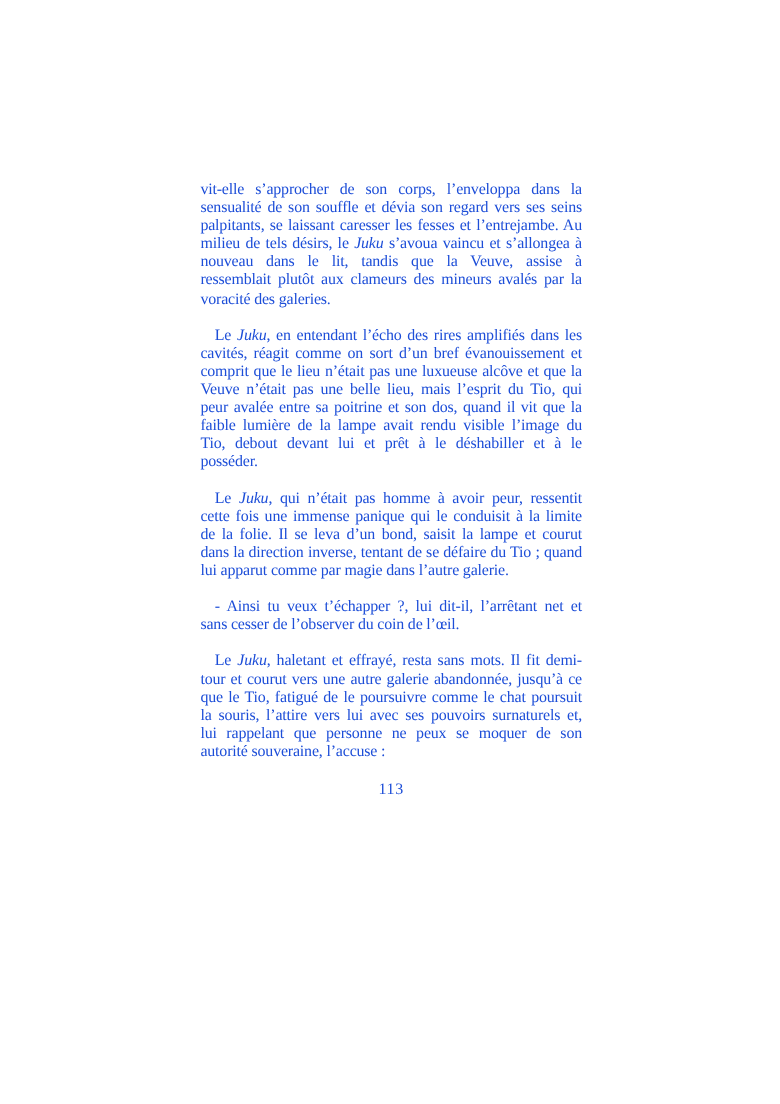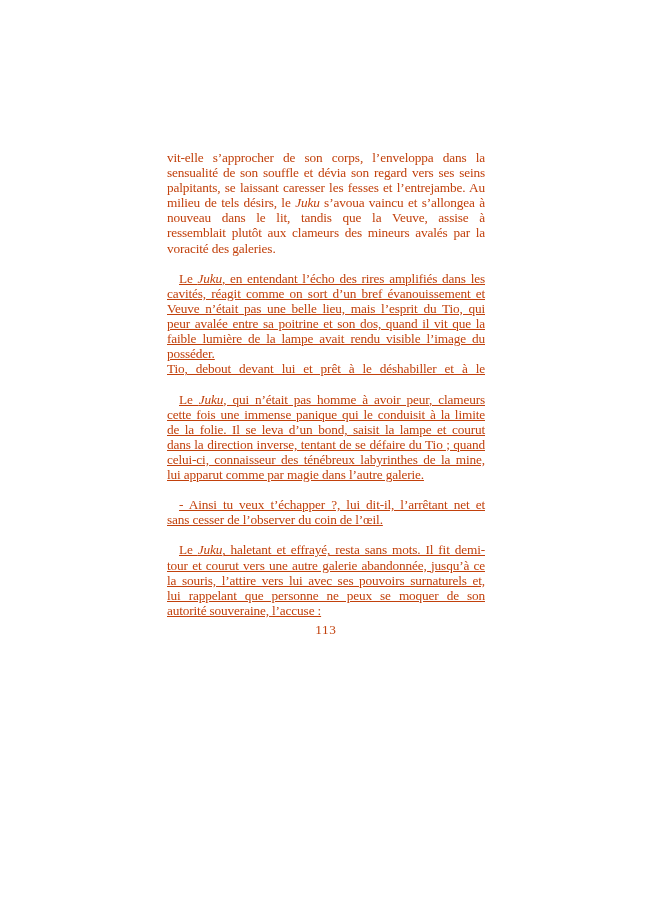--- a/index.html
+++ b/index.html
@@ -7,44 +7,44 @@
     padding: 0;
     background: #ffffff;
   }
   .page {
     position: relative;
     width: 650px;
     height: 920px;
     background: #ffffff;
     overflow: hidden;
     font-family: "Liberation Serif", "DejaVu Serif", serif;
-    color: #c2410c;
+    color: #1d4ed8;
   }
   .text-block {
     position: absolute;
     left: 167px;
     top: 150px;
     width: 318px;
     font-size: 13.3px;
     line-height: 15.1px;
     letter-spacing: -0.15px;
   }
   .para { margin: 0; }
-  .para + .para { margin-top: 15.1px; text-decoration: underline; }
+  .para + .para { margin-top: 15.1px; }
   .line {
     height: 15.1px;
     text-align: justify;
     text-align-last: justify;
     white-space: normal;
   }
   .line.indent { padding-left: 12px; }
   .line.last { text-align-last: left; }
   .line em { font-style: italic; }
   .page-number {
-    margin-top: 4px;
+    margin-top: 17px;
     text-align: center;
     text-align-last: center;
     letter-spacing: 0.6px;
   }
 </style>
 </head>
 <body>
 
 <div class="page">
   <div class="text-block">
@@ -54,41 +54,42 @@
           <div class="line"><span>sensualité de son souffle et dévia son regard vers ses seins</span></div>
           <div class="line"><span>palpitants, se laissant caresser les fesses et l’entrejambe. Au</span></div>
           <div class="line"><span>milieu de tels désirs, le </span><em>Juku</em><span> s’avoua vaincu et s’allongea à</span></div>
           <div class="line"><span>nouveau dans le lit, tandis que la Veuve, assise à</span></div>
           <div class="line"><span>ressemblait plutôt aux clameurs des mineurs avalés par la</span></div>
           <div class="line last"><span>voracité des galeries.</span></div>
         </div>
         <div class="para">
           <div class="line indent"><span>Le </span><em>Juku</em><span>, en entendant l’écho des rires amplifiés dans les</span></div>
           <div class="line"><span>cavités, réagit comme on sort d’un bref évanouissement et</span></div>
+          <div class="line"><span>comprit que le lieu n’était pas une luxueuse alcôve et que la</span></div>
           <div class="line"><span>Veuve n’était pas une belle lieu, mais l’esprit du Tio, qui</span></div>
           <div class="line"><span>peur avalée entre sa poitrine et son dos, quand il vit que la</span></div>
           <div class="line"><span>faible lumière de la lampe avait rendu visible l’image du</span></div>
+          <div class="line"><span>Tio, debout devant lui et prêt à le déshabiller et à le</span></div>
           <div class="line last"><span>posséder.</span></div>
-          <div class="line"><span>Tio, debout devant lui et prêt à le déshabiller et à le</span></div>
         </div>
         <div class="para">
-          <div class="line indent"><span>Le </span><em>Juku</em><span>, qui n’était pas homme à avoir peur, clameurs</span></div>
+          <div class="line indent"><span>Le </span><em>Juku</em><span>, qui n’était pas homme à avoir peur, ressentit</span></div>
           <div class="line"><span>cette fois une immense panique qui le conduisit à la limite</span></div>
           <div class="line"><span>de la folie. Il se leva d’un bond, saisit la lampe et courut</span></div>
           <div class="line"><span>dans la direction inverse, tentant de se défaire du Tio ; quand</span></div>
-          <div class="line"><span>celui-ci, connaisseur des ténébreux labyrinthes de la mine,</span></div>
           <div class="line last"><span>lui apparut comme par magie dans l’autre galerie.</span></div>
         </div>
         <div class="para">
           <div class="line indent"><span>- Ainsi tu veux t’échapper ?, lui dit-il, l’arrêtant net et</span></div>
           <div class="line last"><span>sans cesser de l’observer du coin de l’œil.</span></div>
         </div>
         <div class="para">
           <div class="line indent"><span>Le </span><em>Juku</em><span>, haletant et effrayé, resta sans mots. Il fit demi-</span></div>
           <div class="line"><span>tour et courut vers une autre galerie abandonnée, jusqu’à ce</span></div>
+          <div class="line"><span>que le Tio, fatigué de le poursuivre comme le chat poursuit</span></div>
           <div class="line"><span>la souris, l’attire vers lui avec ses pouvoirs surnaturels et,</span></div>
           <div class="line"><span>lui rappelant que personne ne peux se moquer de son</span></div>
           <div class="line last"><span>autorité souveraine, l’accuse :</span></div>
         </div>
       </div>
     <div class="page-number">113</div>
   </div>
 </div>
 
 </body></html>

